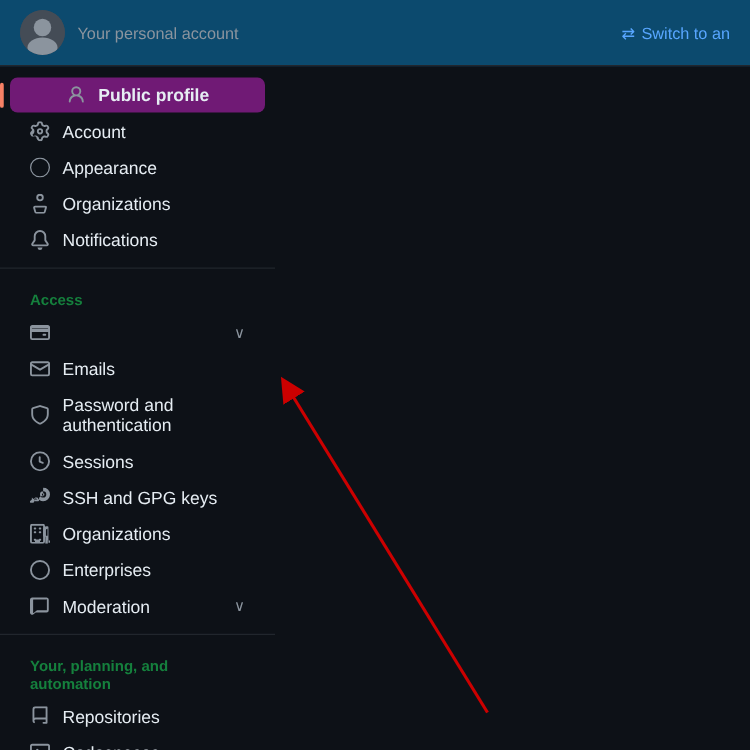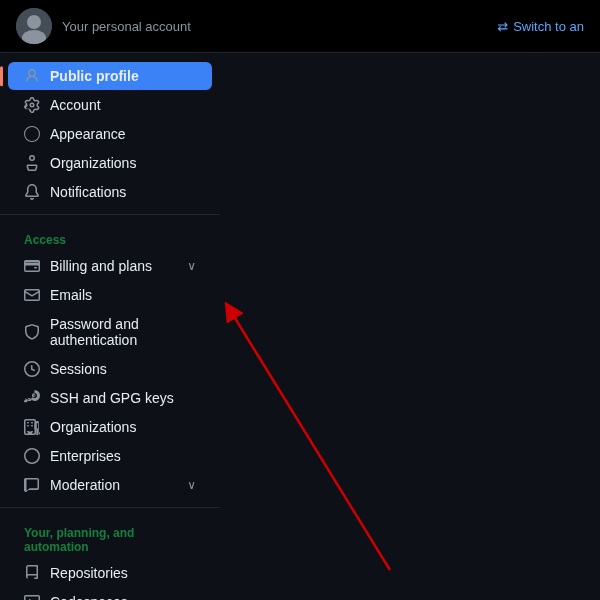--- a/index.html
+++ b/index.html
@@ -13,21 +13,21 @@
       height: 600px;
       overflow: hidden;
       position: relative;
     }
 
     .top-bar {
       display: flex;
       align-items: center;
       padding: 8px 16px;
       border-bottom: 1px solid #21262d;
-      background: #000000;
+      background: #0c4a6e;
       gap: 10px;
     }
 
     .avatar {
       width: 36px;
       height: 36px;
       border-radius: 50%;
       background: #444c56;
       display: flex;
       align-items: center;
@@ -62,22 +62,23 @@
       gap: 10px;
       padding: 6px 16px;
       cursor: pointer;
       border-radius: 6px;
       margin: 1px 8px;
       color: #e6edf3;
       position: relative;
     }
 
     .sidebar-item.active {
-      background: #3b82f6;
+      background: #701a75;
       font-weight: 600;
+      justify-content: center;
     }
 
     .sidebar-item.active::before {
       content: '';
       position: absolute;
       left: -8px;
       top: 50%;
       transform: translateY(-50%);
       width: 3px;
       height: 70%;
@@ -194,21 +195,20 @@
 
   <div class="section-label">Access</div>
 
   <div class="sidebar-item">
     <span class="icon">
       <svg width="16" height="16" viewBox="0 0 16 16" fill="currentColor" style="color:#8b949e">
         <path d="M10.75 9a.75.75 0 0 0 0 1.5h1.5a.75.75 0 0 0 0-1.5h-1.5Z"></path>
           <path d="M0 3.75C0 2.784.784 2 1.75 2h12.5c.966 0 1.75.784 1.75 1.75v8.5A1.75 1.75 0 0 1 14.25 14H1.75A1.75 1.75 0 0 1 0 12.25ZM14.5 7.5h-13v4.75c0 .138.112.25.25.25h12.5a.25.25 0 0 0 .25-.25Zm0-2.5v-.25a.25.25 0 0 0-.25-.25H1.75a.25.25 0 0 0-.25.25V5Z"></path>
       </svg>
     </span>
-    <span>Billing and plans</span>
     <span class="chevron">∨</span>
   </div>
 
   <div class="sidebar-item">
     <span class="icon">
       <svg width="16" height="16" viewBox="0 0 16 16" fill="currentColor" style="color:#8b949e">
         <path d="M1.75 2h12.5c.966 0 1.75.784 1.75 1.75v8.5A1.75 1.75 0 0 1 14.25 14H1.75A1.75 1.75 0 0 1 0 12.25v-8.5C0 2.784.784 2 1.75 2ZM1.5 12.251c0 .138.112.25.25.25h12.5a.25.25 0 0 0 .25-.25V5.809L8.38 9.397a.75.75 0 0 1-.76 0L1.5 5.809v6.442Zm13-8.181v-.32a.25.25 0 0 0-.25-.25H1.75a.25.25 0 0 0-.25.25v.32L8 7.88Z"></path>
       </svg>
     </span>
     <span>Emails</span>

